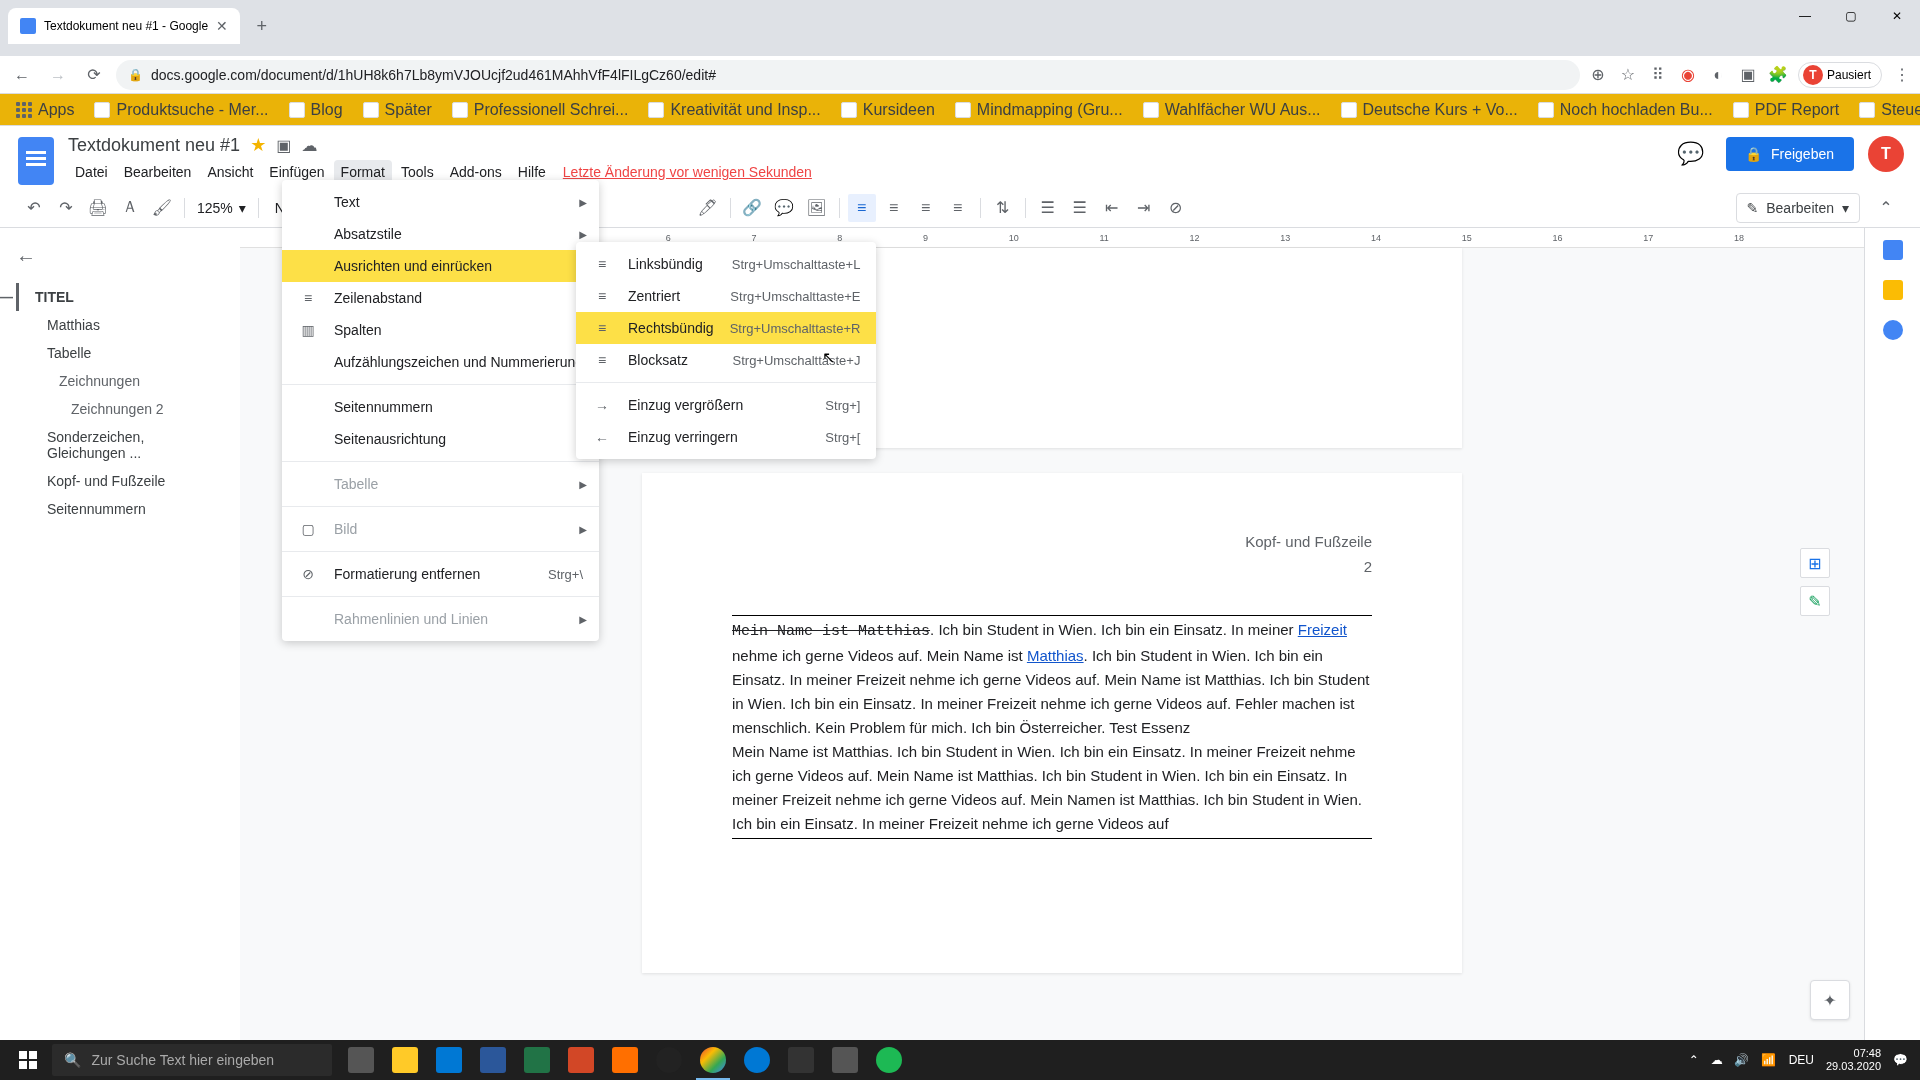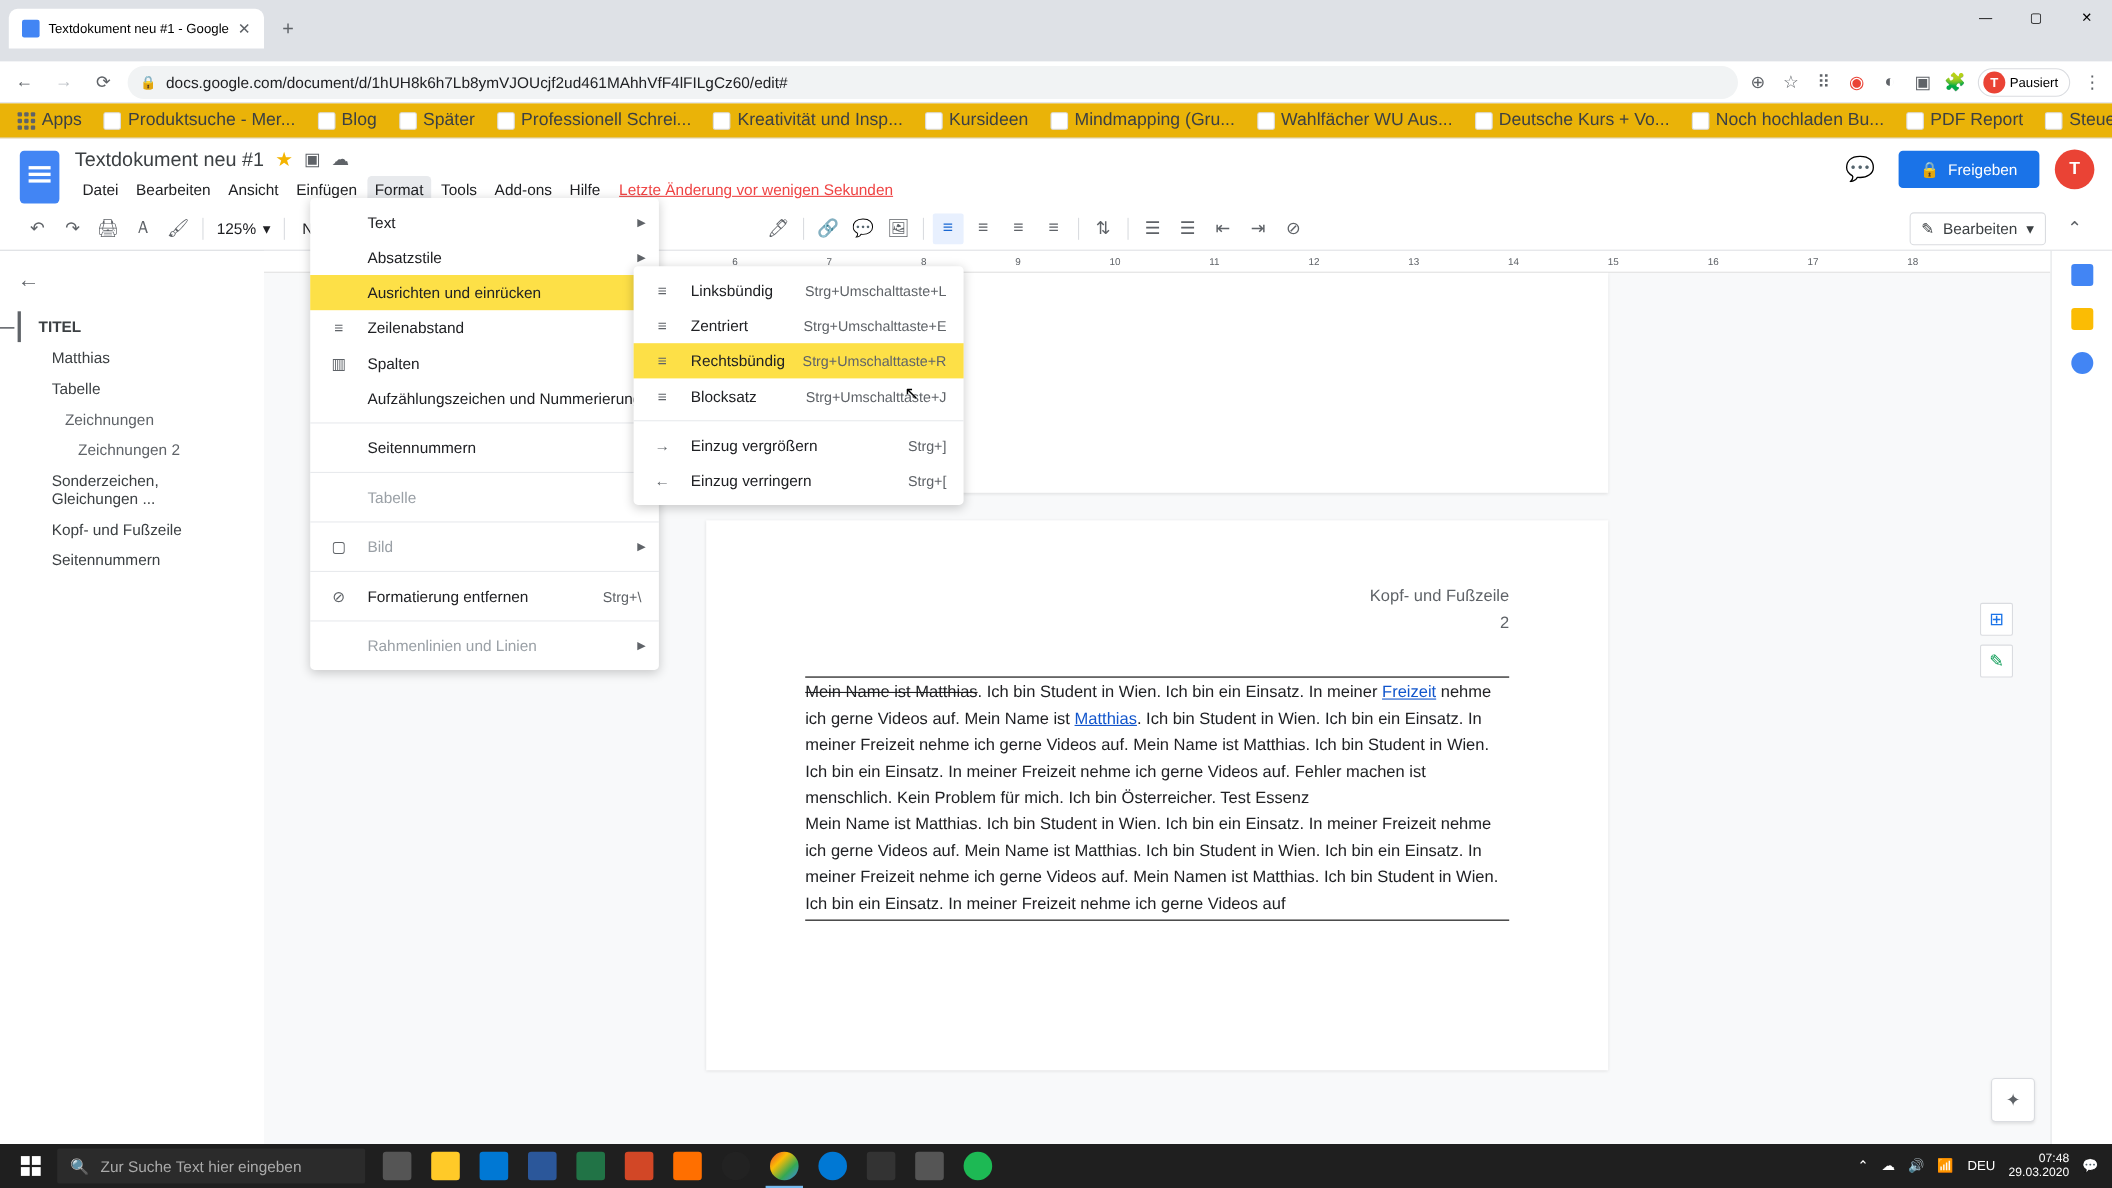--- a/index.html
+++ b/index.html
@@ -74,21 +74,21 @@
 .outline-item.level-3 { padding-left: 52px; color: #5f6368; }
 
 .document-area { flex: 1; background: #f8f9fa; overflow: auto; position: relative; padding-top: 0; }
 .ruler { height: 20px; background: #fff; border-bottom: 1px solid #e0e0e0; position: relative; font-size: 9px; color: #5f6368; }
 .ruler-marks { position: absolute; left: 340px; right: 120px; top: 0; height: 100%; display: flex; justify-content: space-between; align-items: center; }
 .page { background: #fff; width: 820px; margin: 0 auto; padding: 60px 90px; box-shadow: 0 1px 3px rgba(0,0,0,0.1); position: relative; min-height: 500px; }
 .page-break { width: 820px; margin: 12px auto; height: 1px; }
 .page-header { text-align: right; color: #5f6368; font-size: 15px; margin-bottom: 8px; }
 .page-number { text-align: right; color: #5f6368; font-size: 15px; margin-bottom: 40px; }
 .doc-text { font-size: 15px; line-height: 1.6; color: #202124; }
-.doc-text .strike { text-decoration: line-through; }
+.doc-text .strike { text-decoration: line-through; font-family: Liberation Mono, monospace; }
 .doc-text a { color: #1155cc; text-decoration: underline; }
 .text-border { border-top: 1px solid #000; border-bottom: 1px solid #000; padding: 2px 0; }
 
 .side-tools { position: absolute; right: 34px; top: 320px; display: flex; flex-direction: column; gap: 8px; }
 .side-tool { width: 30px; height: 30px; background: #fff; border: 1px solid #dadce0; border-radius: 2px; display: flex; align-items: center; justify-content: center; cursor: pointer; color: #5f6368; }
 .side-tool.green { color: #0f9d58; }
 
 .right-sidebar { width: 56px; background: #fff; border-left: 1px solid #dadce0; display: flex; flex-direction: column; align-items: center; padding-top: 12px; gap: 20px; }
 .sidebar-icon { width: 20px; height: 20px; cursor: pointer; border-radius: 4px; }
 .sidebar-plus { margin-top: auto; margin-bottom: 20px; font-size: 22px; color: #5f6368; cursor: pointer; }
@@ -403,20 +403,24 @@
     <div class="dropdown-item">
       <span class="dropdown-icon"></span>
       <span>Aufzählungszeichen und Nummerierung</span>
       <span class="dropdown-arrow">▶</span>
     </div>
     <div class="dropdown-sep"></div>
     <div class="dropdown-item">
       <span class="dropdown-icon"></span>
       <span>Seitennummern</span>
     </div>
+    <div class="dropdown-item">
+      <span class="dropdown-icon"></span>
+      <span>Seitenausrichtung</span>
+    </div>
     <div class="dropdown-sep"></div>
     <div class="dropdown-item disabled">
       <span class="dropdown-icon"></span>
       <span>Tabelle</span>
       <span class="dropdown-arrow">▶</span>
     </div>
     <div class="dropdown-sep"></div>
     <div class="dropdown-item disabled">
       <span class="dropdown-icon">▢</span>
       <span>Bild</span>

